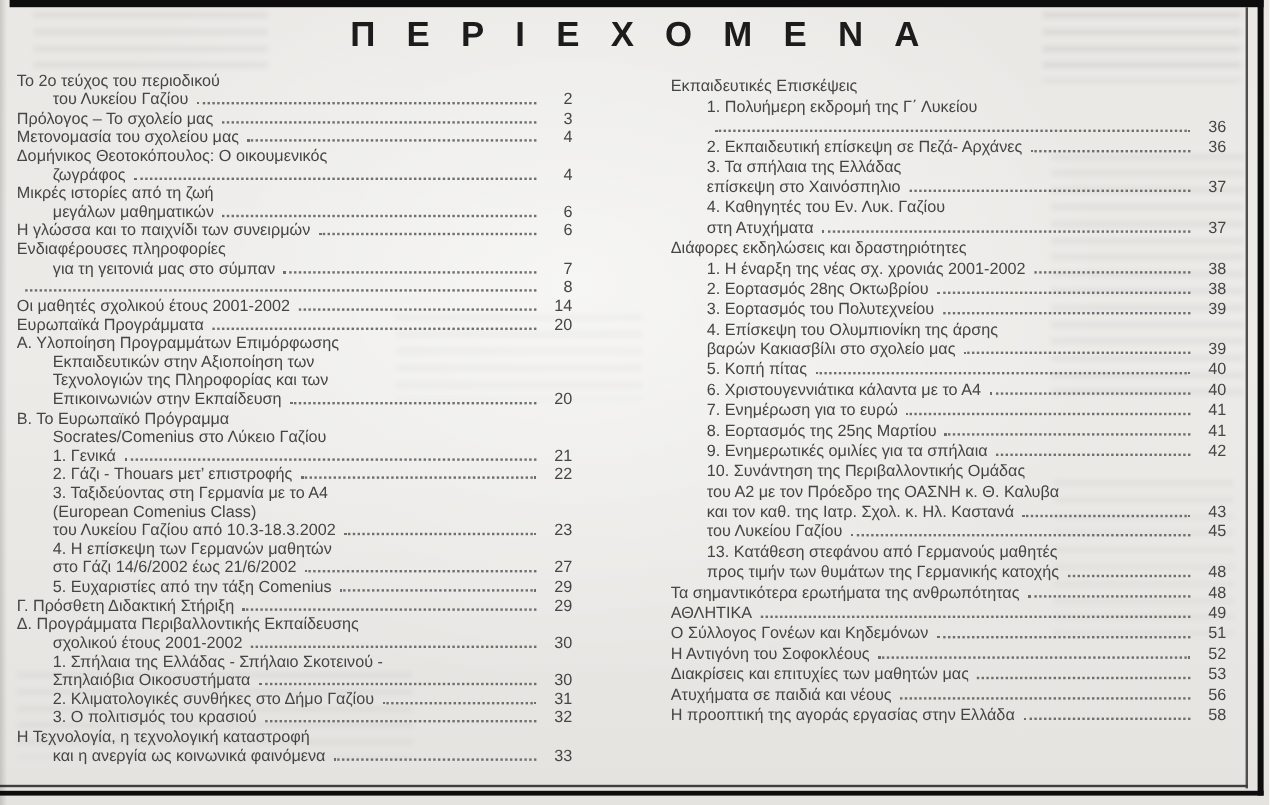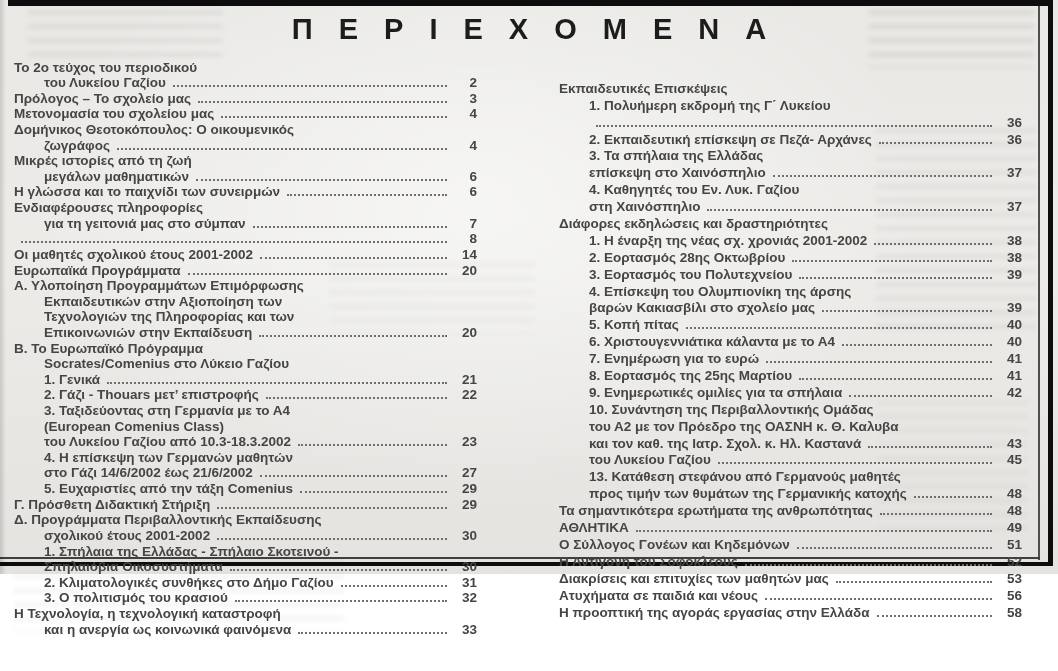--- a/index.html
+++ b/index.html
@@ -1,18 +1,18 @@
 <!DOCTYPE html>
 <html><head>
 <meta charset="utf-8">
 <style>
   html,body{margin:0;padding:0;}
   body{width:1058px;height:671px;overflow:hidden;font-family:"Liberation Sans", sans-serif;}
   .sheet{
-    position:relative;width:1058px;height:574px;
+    position:relative;width:1058px;height:671px;
     background:
       radial-gradient(ellipse at 45% 35%, rgba(255,255,255,.55) 0%, rgba(255,255,255,0) 55%),
       linear-gradient(180deg,#e9e8e5 0%,#ecebe8 45%,#e4e3e0 100%);
     color:#454545;
   }
   
   .frame-top{position:absolute;top:0;left:8px;right:5px;height:6px;background:#0d0d0d;}
   .frame-right-outer{position:absolute;top:0;right:5px;width:5px;bottom:8px;background:#0d0d0d;}
   .frame-right-inner{position:absolute;top:6px;right:18px;width:2px;bottom:14px;background:#4e4e4e;}
   .frame-bottom-outer{position:absolute;left:0;right:5px;bottom:8px;height:4px;background:#0d0d0d;}
@@ -28,22 +28,22 @@
   .b5{left:330px;top:262px;width:205px;height:72px;opacity:.3;}
   .b6{right:30px;top:400px;width:150px;height:130px;opacity:.35;}
   
   .title{
     position:absolute;top:13px;left:0;right:0;text-align:center;
     font-size:29px;font-weight:bold;color:#1c1c1c;
     letter-spacing:26px;margin-right:-26px;
   }
   
   .cols{position:absolute;top:59px;left:14px;right:36px;display:flex;gap:82px;z-index:2;}
-  .col{flex:1 1 0;min-width:0;font-weight:bold;}
-  .col-right{padding-top:3px;margin-top:17px;}
+  .col{flex:1 1 0;min-width:0;}
+  .col-right{padding-top:3px;}
   .row{display:flex;align-items:flex-end;white-space:nowrap;font-size:13.5px;}
   .col-left .row{height:15.62px;}
   .col-right .row{height:16.9px;}
   .row.ind{padding-left:30px;}
   .t{overflow:hidden;}
   .dots{flex:1 1 auto;min-width:10px;border-bottom:2px dotted #6e6e6e;margin:0 4px 3px 7px;}
   .pg{flex:0 0 26px;text-align:right;}
 </style>
 </head>
 <body>
@@ -244,21 +244,21 @@
         </div>
         <div class="row ind">
           <span class="t">επίσκεψη στο Χαινόσπηλιο</span>
           <span class="dots"></span>
           <span class="pg">37</span>
         </div>
         <div class="row ind">
           <span class="t">4. Καθηγητές του Εν. Λυκ. Γαζίου</span>
         </div>
         <div class="row ind">
-          <span class="t">στη Χαινόσπηλιο</span>
+          <span class="t">στη Ατυχήματα</span>
           <span class="dots"></span>
           <span class="pg">37</span>
         </div>
         <div class="row">
           <span class="t">Διάφορες εκδηλώσεις και δραστηριότητες</span>
         </div>
         <div class="row ind">
           <span class="t">1. Η έναρξη της νέας σχ. χρονιάς 2001-2002</span>
           <span class="dots"></span>
           <span class="pg">38</span>

